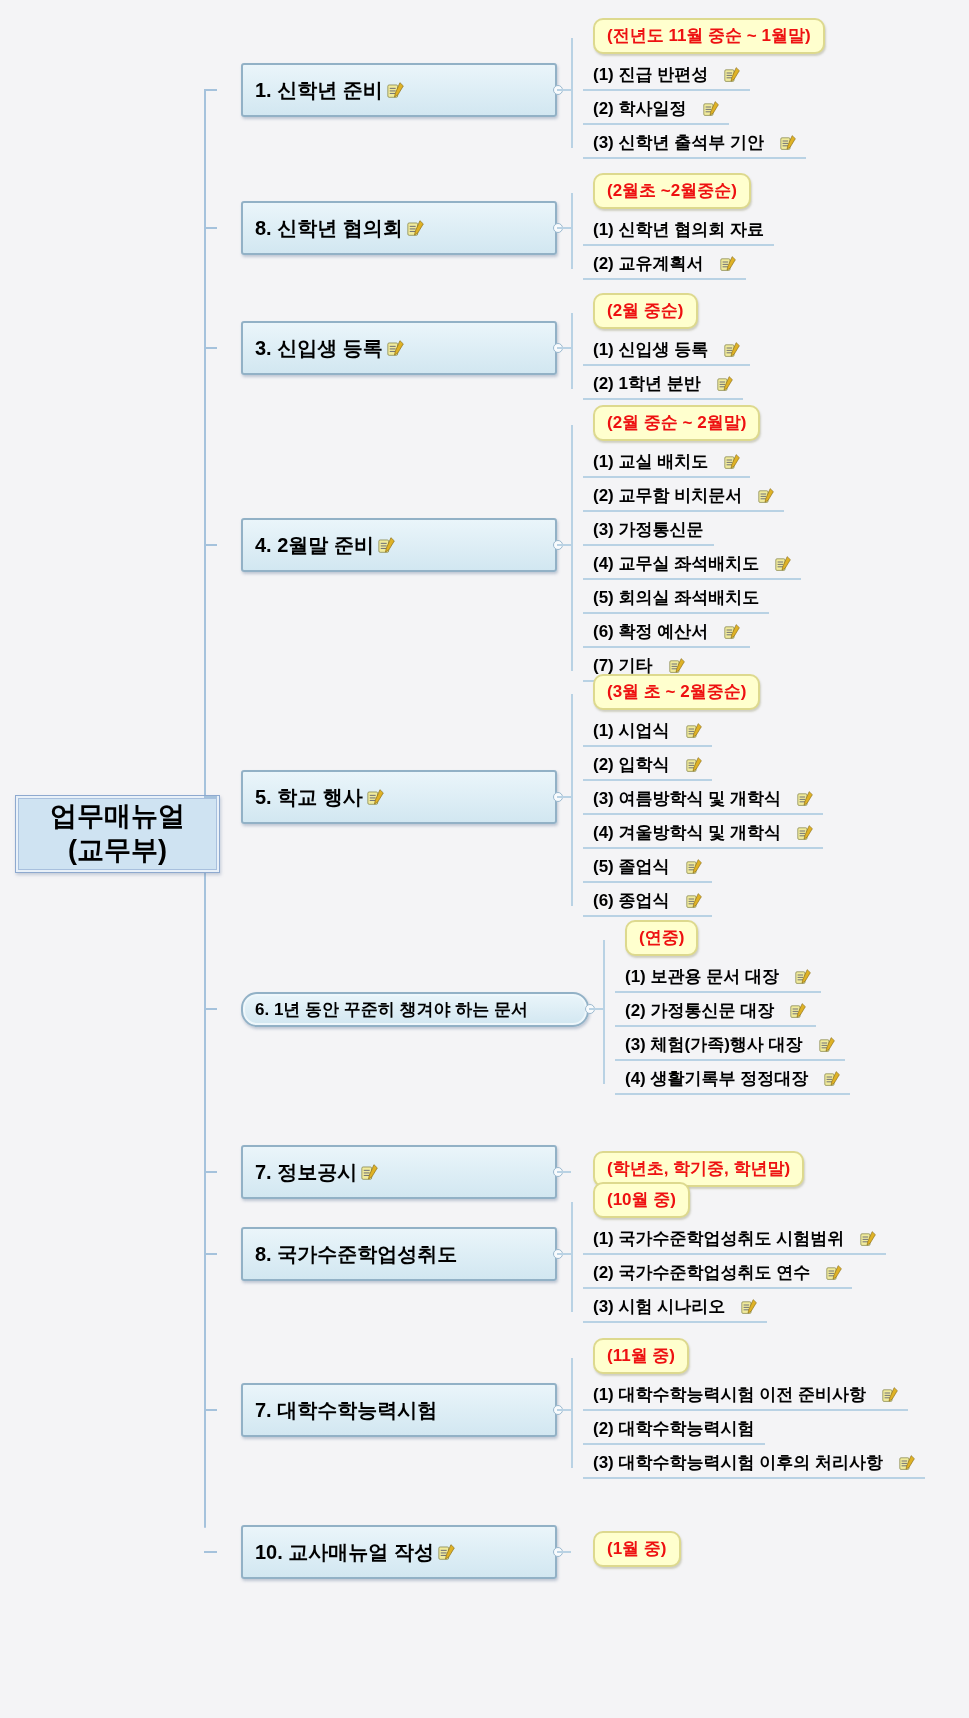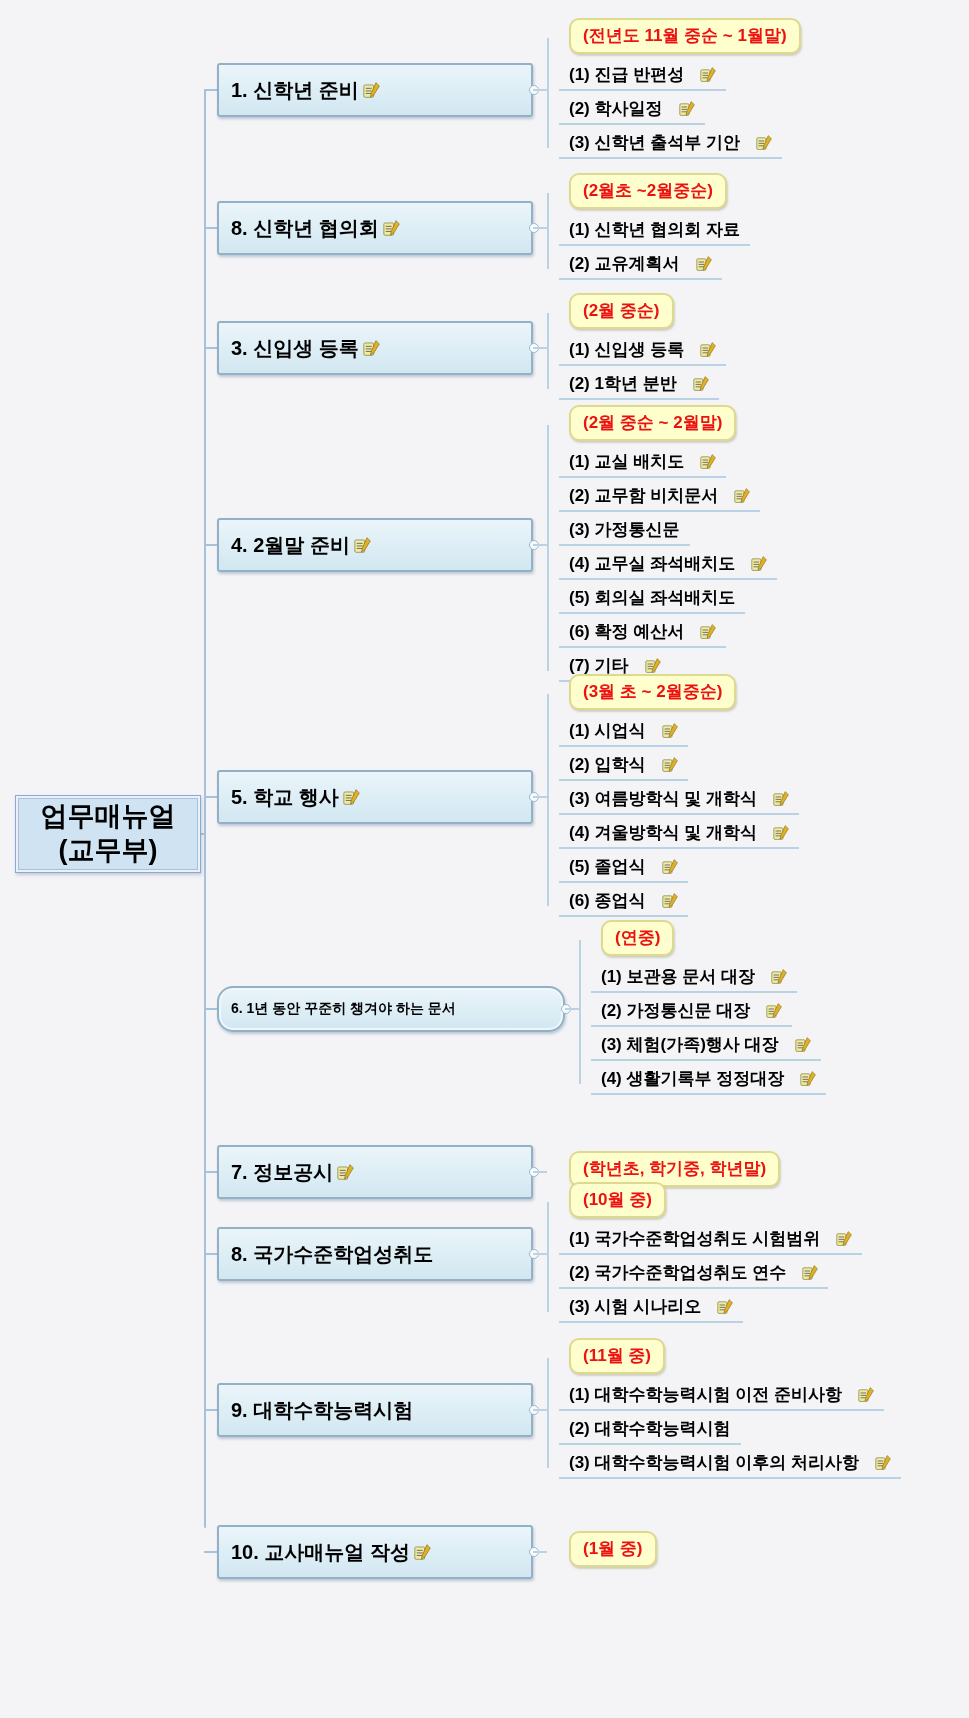--- a/index.html
+++ b/index.html
@@ -9,21 +9,21 @@
   }
   #canvas{
     position:relative;
     width:969px;height:1718px;
     background:#f4f4f6;
     overflow:hidden;
   }
 
   
   .root-node{
-    position:absolute;left:15px;top:795px;width:186px;height:78px;
+    position:absolute;left:15px;top:795px;width:205px;height:78px;
     box-sizing:border-box;
     background:#cfe3f2;
     border:1px solid #8ea9cf;
     box-shadow:inset 0 0 0 2px #e9f1f9, inset 0 0 0 3px #a8c0de, 1px 2px 3px rgba(110,130,160,.35);
     display:flex;flex-direction:column;align-items:center;justify-content:center;
     font-size:27px;font-weight:700;color:#000;line-height:1.25;
     text-align:center;
   }
 
   
@@ -49,33 +49,33 @@
   .branch-node{
     position:relative;
     box-sizing:border-box;
     width:316px;height:54px;
     padding:0 12px;
     display:flex;align-items:center;gap:2px;
     background:linear-gradient(180deg,#eaf5fa 0%,#d2e7f1 100%);
     border:2px solid #92b1c6;
     border-radius:3px;
     box-shadow:1px 2px 3px rgba(110,130,160,.4);
-    font-size:20px;font-weight:700;color:#000;
+    font-size:20px;font-weight:700;color:#000;margin-left:24px;
   }
   .fold-circle{
     position:absolute;right:-8px;top:50%;
     width:8px;height:8px;transform:translateY(-50%);
     border-radius:50%;
     background:#f8fbfd;border:1.5px solid #9ab8ce;
   }
   .bg-6 .branch-node{
-    width:auto;min-width:348px;height:46px;
+    width:auto;min-width:348px;height:35px;
     border-radius:16px;
     box-shadow:inset 0 0 0 2px #eef7fb,1px 2px 3px rgba(110,130,160,.4);
-    font-size:14px;
+    font-size:17px;
   }
   
   .bg-1{top:90px}.bg-2{top:228px}.bg-3{top:348px}.bg-4{top:545px}.bg-5{top:797px}
   .bg-6{top:1009px}.bg-7{top:1172px}.bg-8{top:1254px}.bg-9{top:1410px}.bg-10{top:1552px}
 
   
   .children{
     position:relative;
     margin-left:14px;padding-left:22px;
     display:flex;flex-direction:column;align-items:flex-start;
@@ -537,21 +537,21 @@
       <line x1="3.2" y1="10.5" x2="10.2" y2="10.5" stroke="#777777" stroke-width="1.3"></line>
       <line x1="3.2" y1="13.5" x2="10.2" y2="13.5" stroke="#777777" stroke-width="1.3"></line>
       <polygon points="15.2,0.8 19.2,4.6 12.6,15.4 8.8,17.6 9.8,13.2" fill="#dfb226" stroke="#8a6d14" stroke-width="0.8"></polygon>
     </svg>
   </div>
 </div>
   </div>
 
   <div class="branch-group bg-9">
     <div class="branch-node">
-      <span class="branch-title">9. 대학수학능력시험</span>
+      <span class="branch-title">7. 대학수학능력시험</span>
 
       <span class="fold-circle"></span>
     </div>
     <div class="children">
       <div class="bubble">
         <span class="bubble-label">(11월 중)</span>
       </div>
 
   <div class="item">
     <span class="item-label">(1) 대학수학능력시험 이전 준비사항</span>

